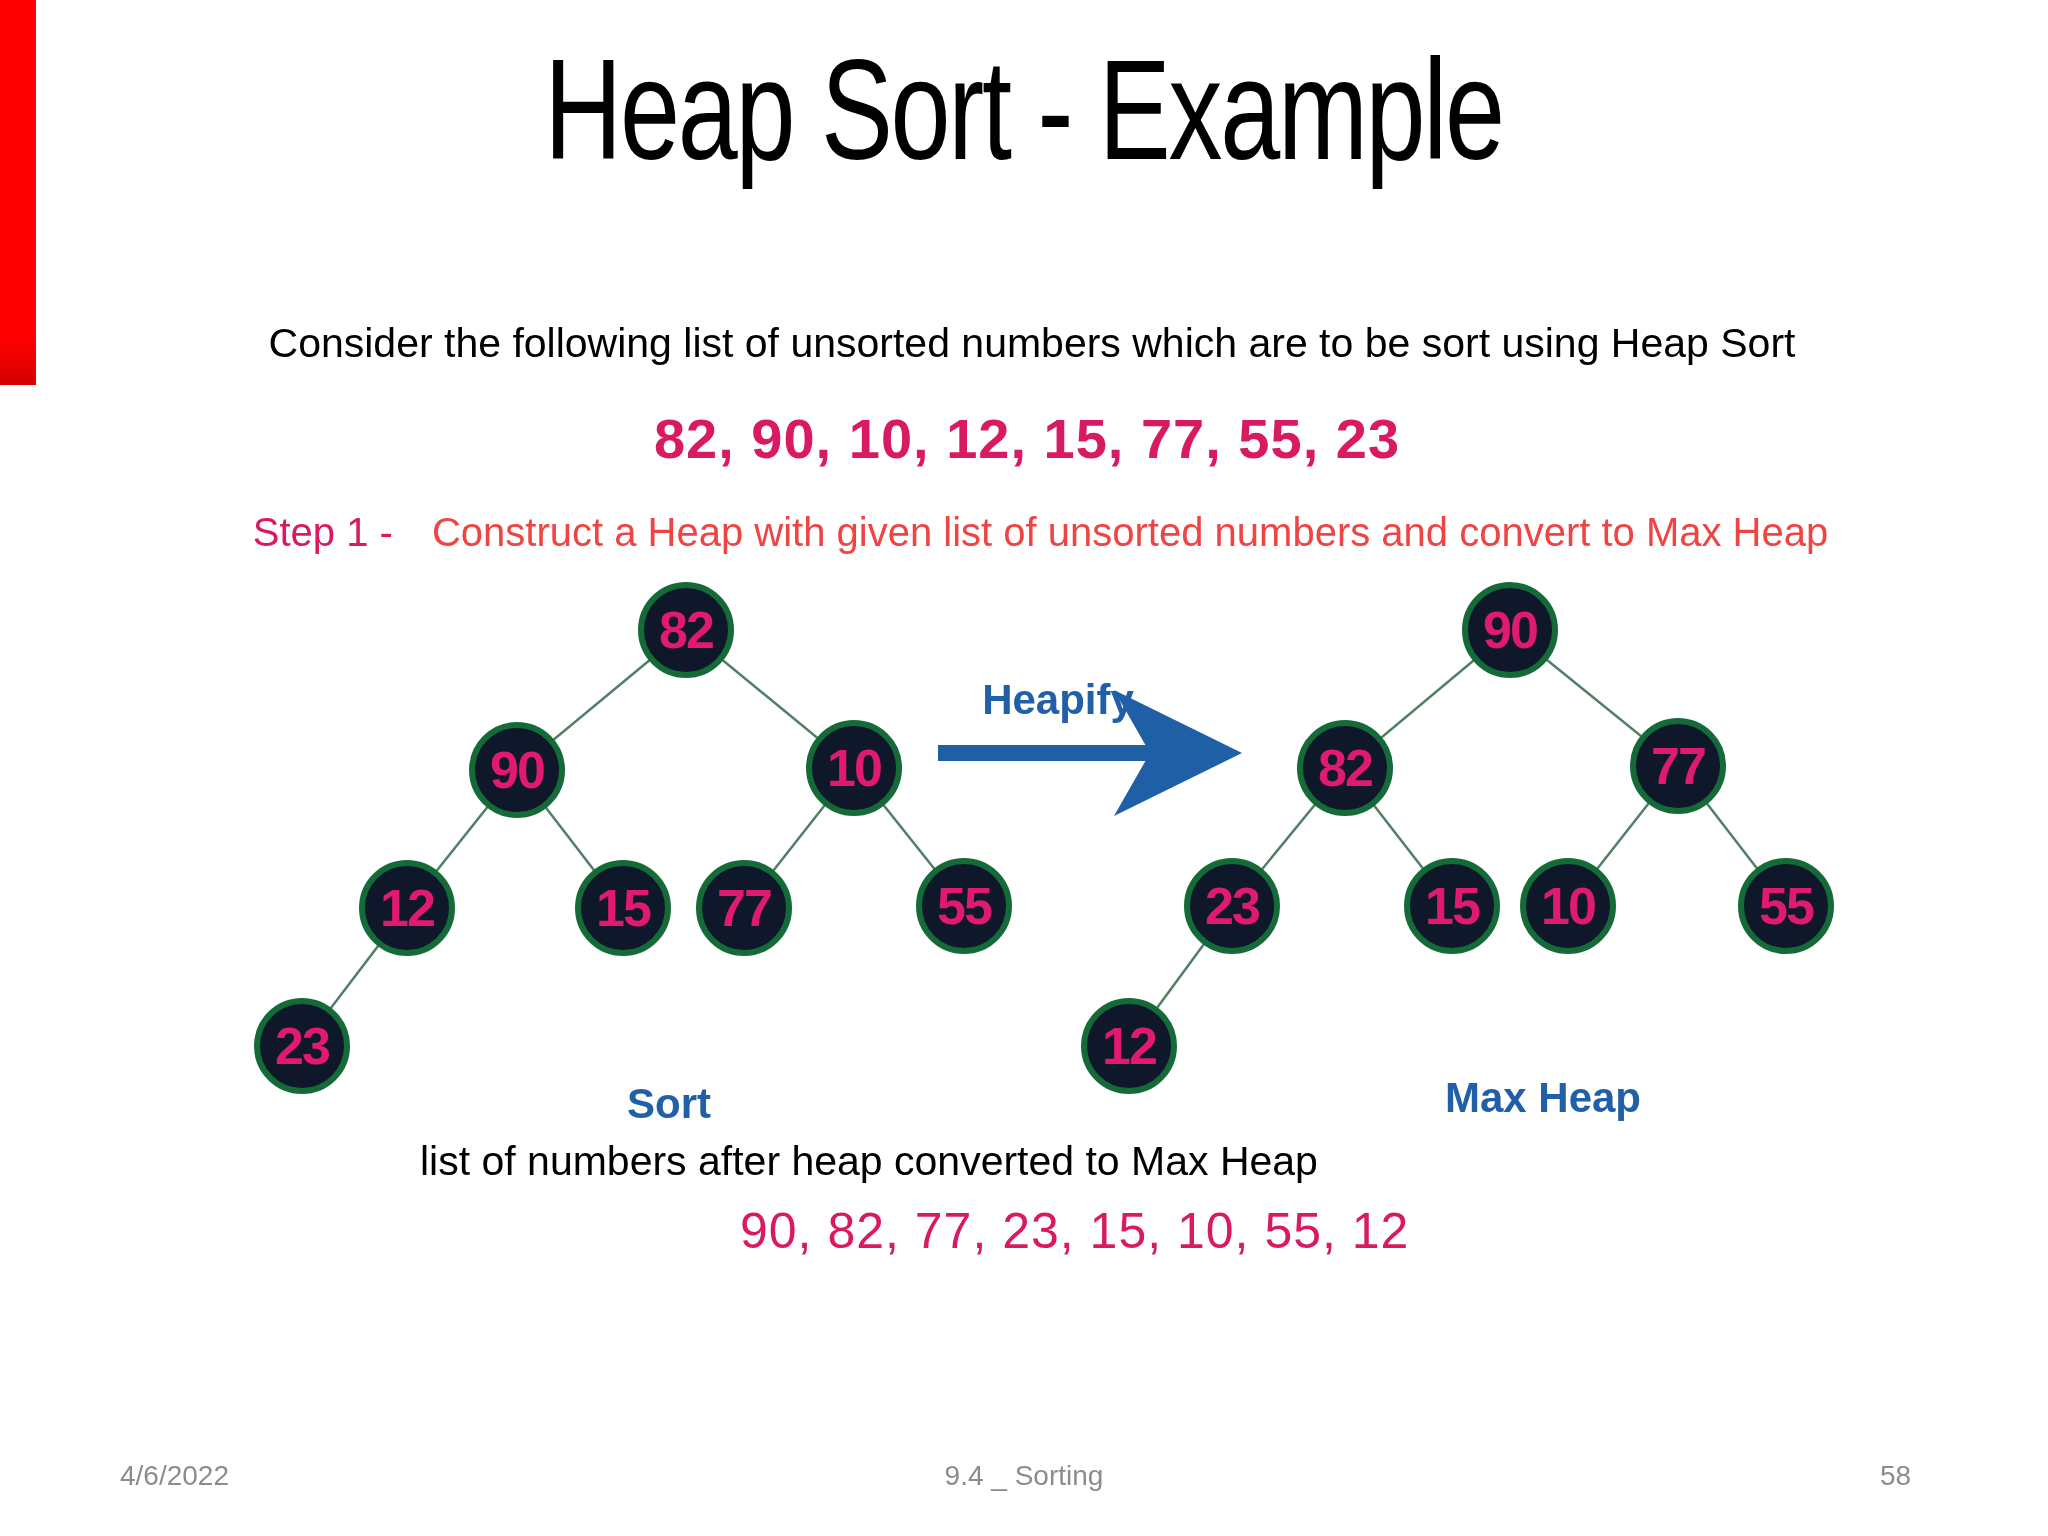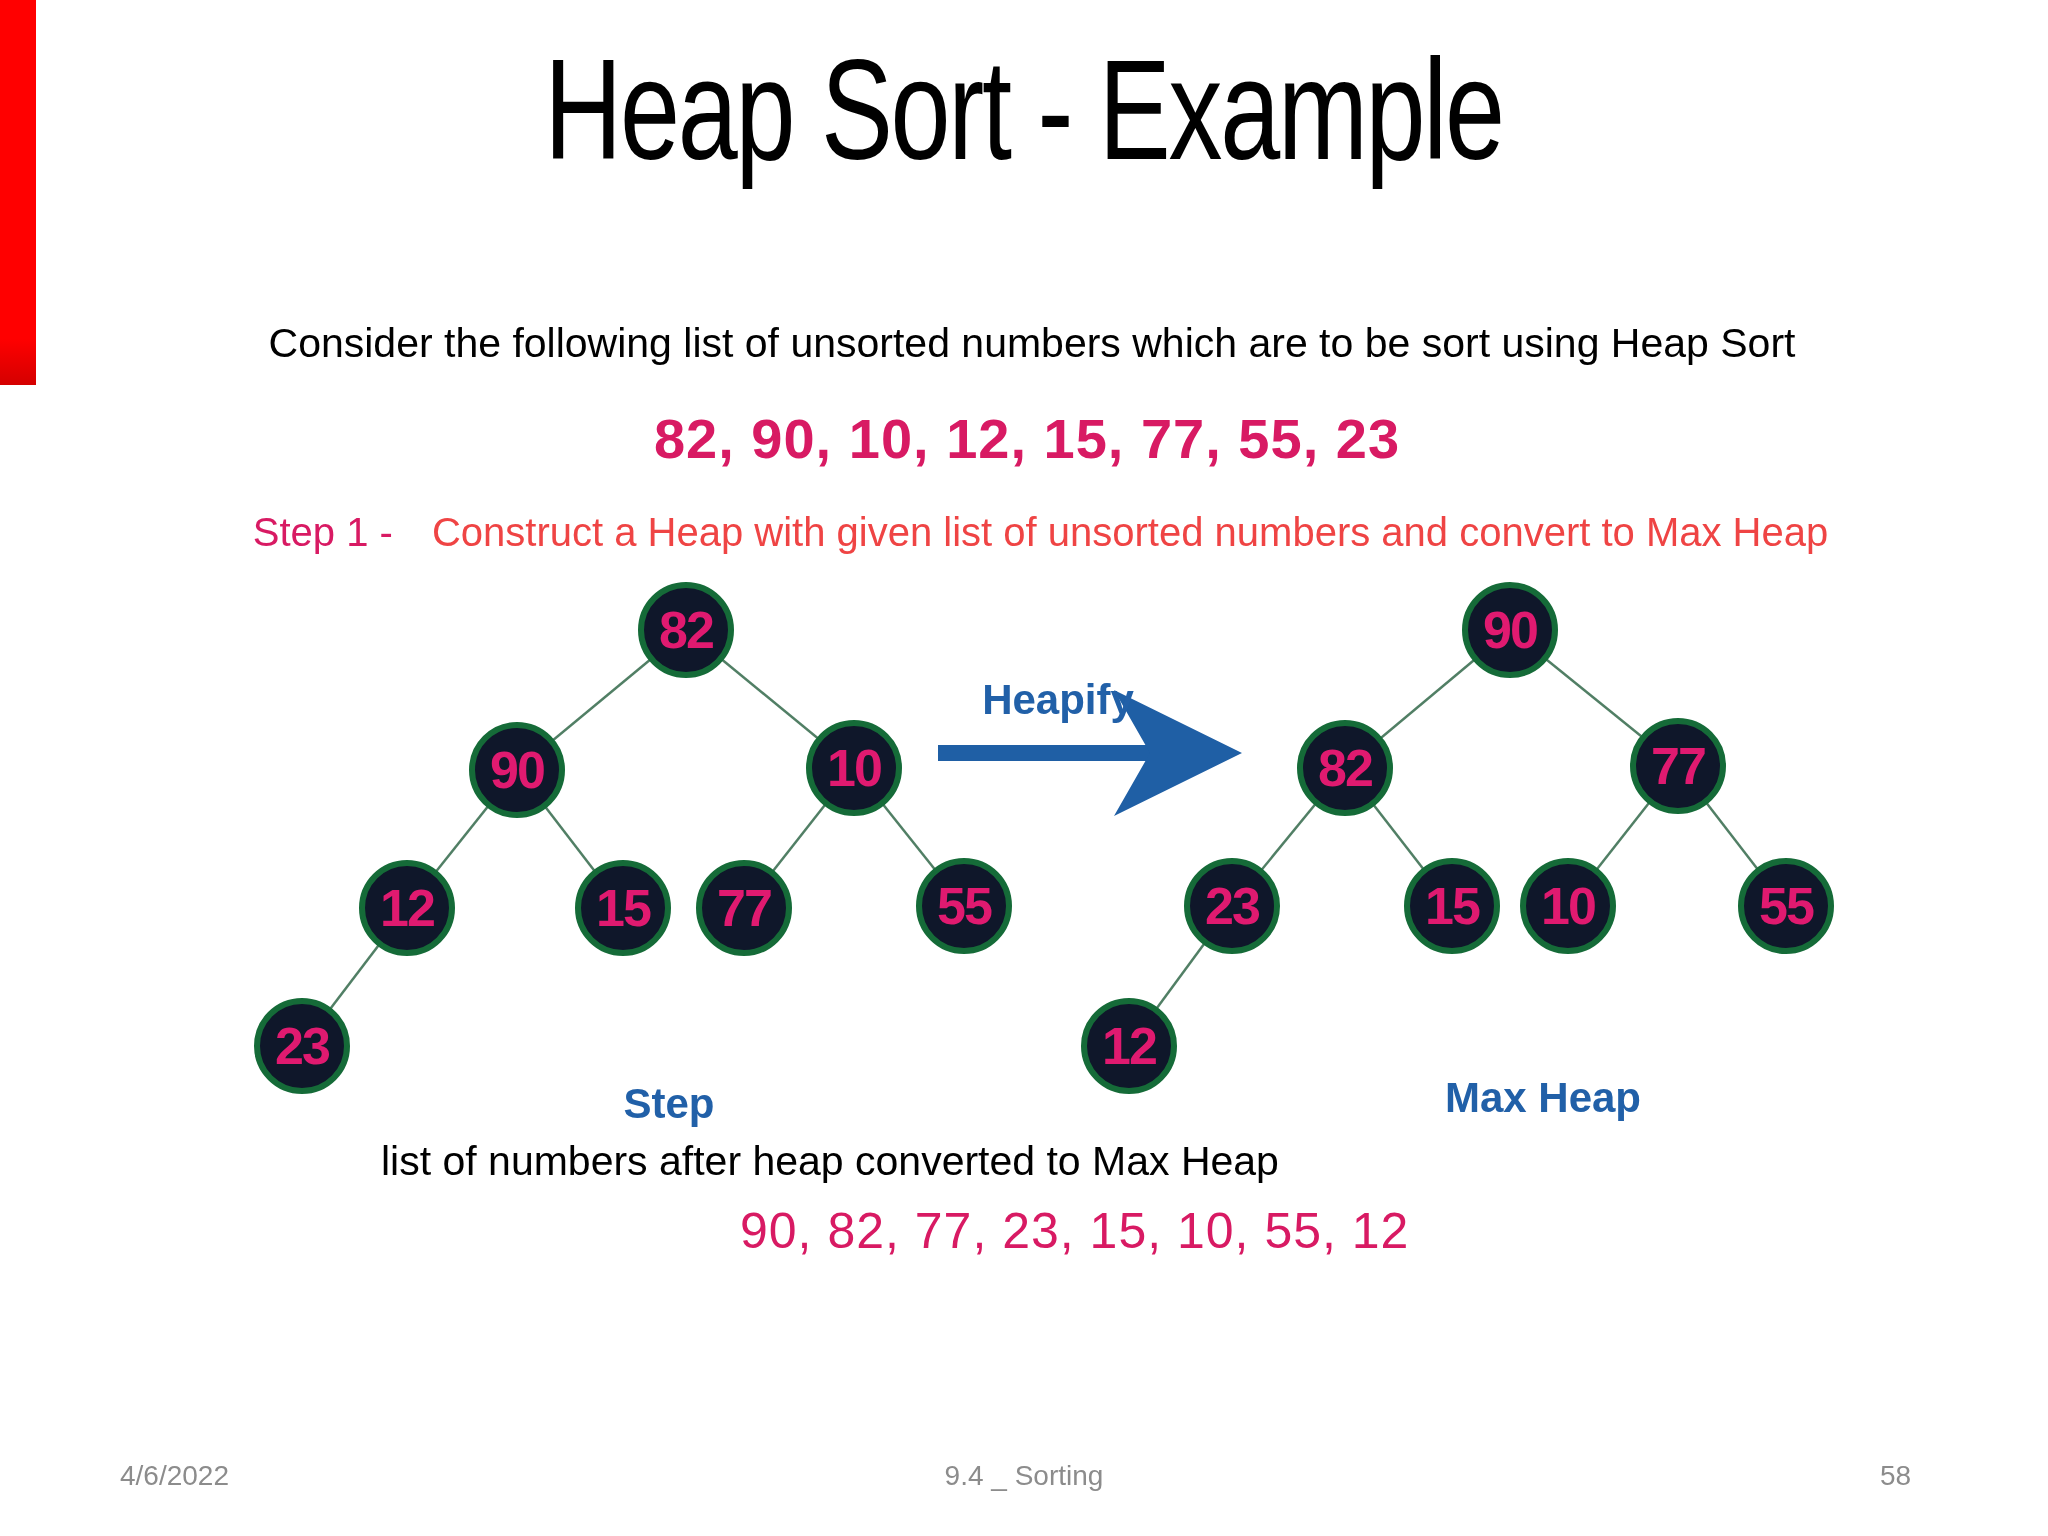--- a/index.html
+++ b/index.html
@@ -49,21 +49,21 @@
 
   #heapify-label {
     left:958px; top:676px; width:200px; text-align:center;
     font-size:42px; font-weight:bold; color:#2160a8;
   }
   .tree-label { font-size:42px; font-weight:bold; color:#2160a8; text-align:center; }
   #heap-label     { left:569px;  top:1080px; width:200px; }
   #max-heap-label { left:1403px; top:1074px; width:280px; }
 
   #result-caption {
-    left:381px; top:1138px; width:1200px;
+    left:420px; top:1138px; width:1200px;
     font-size:41px; color:#000; white-space:nowrap;
   }
   #result-list {
     left:740px; top:1202px; width:800px;
     font-size:50px; font-weight:normal; color:#d81a63; letter-spacing:1px; white-space:nowrap;
   }
 
   .footer { top:1460px; font-size:28px; color:#8c8c8c; }
   #footer-date    { left:120px; }
   #footer-section { left:0; width:2048px; text-align:center; }
@@ -119,21 +119,21 @@
     <div class="node" style="left: 1630px; top: 718px;">77</div>
     <div class="node" style="left: 1184px; top: 858px;">23</div>
     <div class="node" style="left: 1404px; top: 858px;">15</div>
     <div class="node" style="left: 1520px; top: 858px;">10</div>
     <div class="node" style="left: 1738px; top: 858px;">55</div>
     <div class="node" style="left: 1081px; top: 998px;">12</div>
   </div>
 
 <div id="heapify-label" class="abs">Heapify</div>
 
-<div id="heap-label" class="abs tree-label">Step</div>
+<div id="heap-label" class="abs tree-label">Sort</div>
 <div id="max-heap-label" class="abs tree-label">Max Heap</div>
 
 <div id="result-caption" class="abs">list of numbers after heap converted to Max Heap</div>
 <div id="result-list" class="abs">90, 82, 77, 23, 15, 10, 55, 12</div>
 
 <div id="footer-date" class="abs footer">4/6/2022</div>
 <div id="footer-section" class="abs footer">9.4 _ Sorting</div>
 <div id="footer-page" class="abs footer">58</div>
 
 </body></html>

